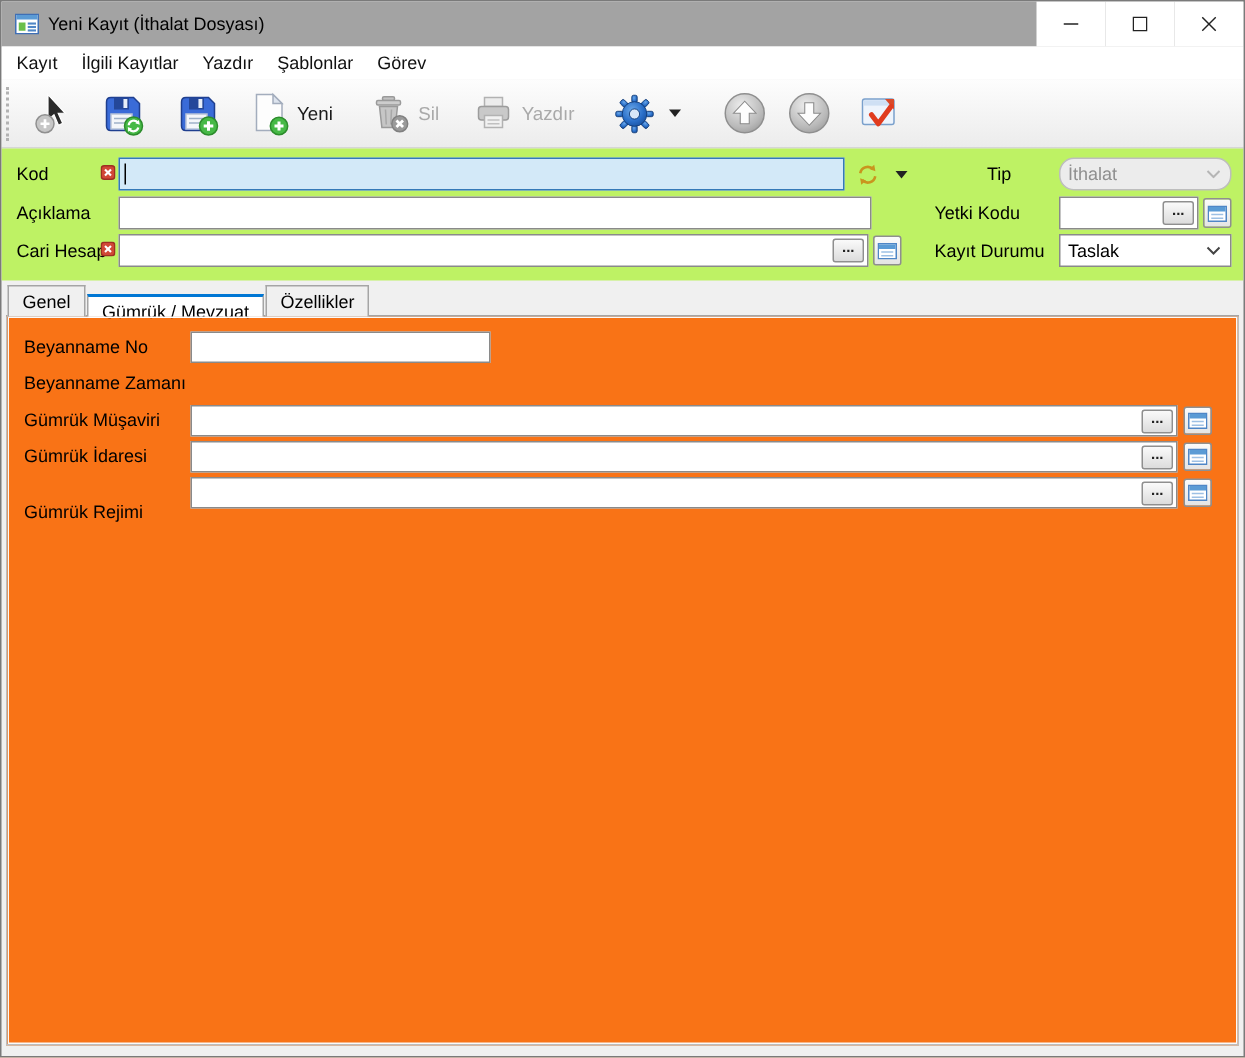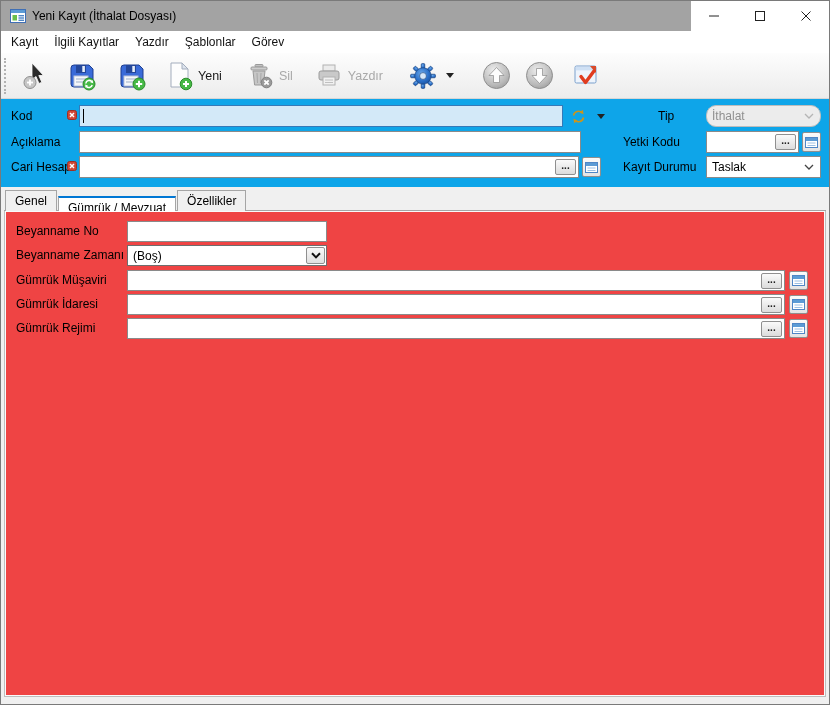--- a/index.html
+++ b/index.html
@@ -25,21 +25,21 @@
              border-bottom:1px solid #d6d6d6; display:flex; align-items:center; padding-left:3px; }
   .grip { width:4px; height:36px; border-left:2px dotted #b2b2b2; margin-right:6px; }
   .tbtn { display:flex; align-items:center; gap:5px; padding:3px 4px; border:1px solid transparent;
           border-radius:2px; background:transparent; cursor:default; }
   .tbtn .lbl { font-size:12.5px; color:#1a1a1a; }
   .tbtn.disabled .lbl { color:#a9a9a9; }
   .drop-arrow { width:0; height:0; border-left:4px solid transparent; border-right:4px solid transparent;
                 border-top:5px solid #222; margin-left:4px; }
 
   
-  .formarea { position:relative; height:88px; background:#0ea5e9; }
+  .formarea { position:relative; height:88px; background:#bef264; }
   .flabel { position:absolute; line-height:22px; color:#000; }
   .req { position:absolute; width:10px; height:10px; top:6px; }
   .txt { position:absolute; height:22px; border:1px solid #8a8a8a; background:#fff;
          font-family:inherit; font-size:12px; padding:0 4px; outline:none; }
   .txt-focus { background:#d3e9f8; border:1px solid #3579b8; }
   .caret { position:absolute; left:82px; width:1px; height:14px; background:#000; }
   .ellipsis-wrap { position:absolute; height:22px; border:1px solid #8a8a8a; background:#fff; }
   .ellipsis-wrap .inner-input { position:absolute; inset:0; border:0; background:transparent;
          font-family:inherit; font-size:12px; padding:0 26px 0 4px; outline:none; width:100%; height:100%; }
   .btn-ellipsis { position:absolute; right:2px; top:2px; width:21px; height:16px;
@@ -56,21 +56,21 @@
   
   .tabstrip { position:relative; height:24px; padding-left:4px; display:flex; align-items:flex-end; }
   .tab { height:21px; line-height:20px; padding:0 9px; background:#f0f0f0;
          border:1px solid #a5a5a5; border-bottom:none; margin-right:1px; color:#000; cursor:default; }
   .tab.active { height:15px; line-height:21px; background:#ffffff;
          border-top:2px solid #0077d4; position:relative; z-index:3; }
   .tabline { position:absolute; left:3px; right:3px; bottom:0; height:1px; background:#a5a5a5; z-index:1; }
   .tab.active::after { content:""; position:absolute; left:0; right:0; bottom:-1px; height:1px; background:#fff; }
 
   
-  .tabpanel { position:relative; margin:0 3px; height:486px; background:#ef4444;
+  .tabpanel { position:relative; margin:0 3px; height:486px; background:#f97316;
               border:1px solid #bdbdbd; border-top:none; box-shadow:inset 0 0 0 1px #fafafa; }
   .plabel { position:absolute; left:11px; line-height:21px; color:#000; }
   .ptxt { position:absolute; left:122px; height:21px; border:1px solid #8a8a8a; background:#fff;
           font-family:inherit; font-size:12px; padding:0 4px; outline:none; }
   .classic-combo { position:absolute; left:122px; width:200px; height:21px; border:1px solid #6e6e6e;
           background:#fff; display:flex; align-items:center; }
   .classic-combo .val { padding-left:5px; flex:1; }
   .classic-combo .cbtn { width:19px; height:17px; margin-right:1px;
           background:linear-gradient(#f8f8f8,#dfdfdf); border:1px solid #8f8f8f; border-radius:2px;
           display:flex; align-items:center; justify-content:center; }
@@ -344,28 +344,20 @@
     <div class="tab active">Gümrük / Mevzuat</div>
     <div class="tab" style="z-index:2">Özellikler</div>
   </div>
 
   <div class="tabpanel">
 
     <span class="plabel" style="top:10px;">Beyanname No</span>
     <input class="ptxt" style="top: 10px; width: 200px;" value="">
 
     <span class="plabel" style="top:34px;">Beyanname Zamanı</span>
-    <div class="classic-combo" style="top:34px;">
-      <span class="val">(Boş)</span>
-      <span class="cbtn">
-        <svg width="10" height="7" viewBox="0 0 10 7">
-            <path d="M1 1.2 L5 5.4 L9 1.2" fill="none" stroke="#111" stroke-width="2"></path>
-          </svg>
-      </span>
-    </div>
 
     <span class="plabel" style="top:59px;">Gümrük Müşaviri</span>
     <div class="ellipsis-wrap" style="left:122px; top:59px; width:658px; height:21px;">
       <input class="inner-input" value="" style="">
       <span class="btn-ellipsis">...</span>
     </div>
     <div class="btn-form" style="left:784px; top:60px; height:19px;">
       <svg width="13" height="11" viewBox="0 0 13 11">
           <rect x="0.5" y="0.5" width="12" height="10" fill="#fff" stroke="#4f86c6"></rect>
           <rect x="1" y="1" width="11" height="3" fill="#5b9bd5"></rect>
@@ -381,21 +373,21 @@
     </div>
     <div class="btn-form" style="left:784px; top:84px; height:19px;">
       <svg width="13" height="11" viewBox="0 0 13 11">
           <rect x="0.5" y="0.5" width="12" height="10" fill="#fff" stroke="#4f86c6"></rect>
           <rect x="1" y="1" width="11" height="3" fill="#5b9bd5"></rect>
           <line x1="2.5" y1="6" x2="10.5" y2="6" stroke="#9dc0e4"></line>
           <line x1="2.5" y1="8.5" x2="10.5" y2="8.5" stroke="#9dc0e4"></line>
         </svg>
     </div>
 
-    <span class="plabel" style="top:107px;">Gümrük Rejimi</span>
+    <span class="plabel" style="top:120px;">Gümrük Rejimi</span>
     <div class="ellipsis-wrap" style="left:122px; top:107px; width:658px; height:21px;">
       <input class="inner-input" value="" style="">
       <span class="btn-ellipsis">...</span>
     </div>
     <div class="btn-form" style="left:784px; top:108px; height:19px;">
       <svg width="13" height="11" viewBox="0 0 13 11">
           <rect x="0.5" y="0.5" width="12" height="10" fill="#fff" stroke="#4f86c6"></rect>
           <rect x="1" y="1" width="11" height="3" fill="#5b9bd5"></rect>
           <line x1="2.5" y1="6" x2="10.5" y2="6" stroke="#9dc0e4"></line>
           <line x1="2.5" y1="8.5" x2="10.5" y2="8.5" stroke="#9dc0e4"></line>

